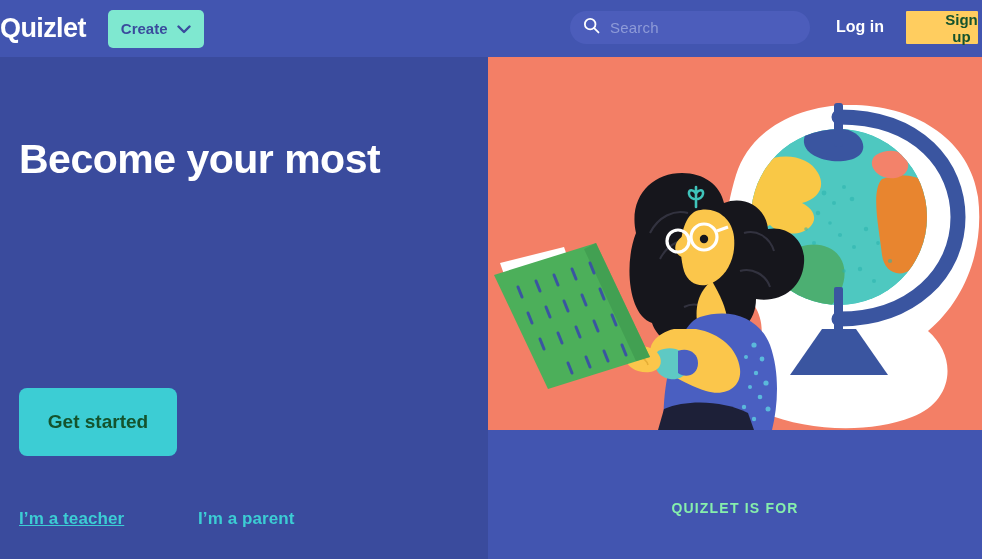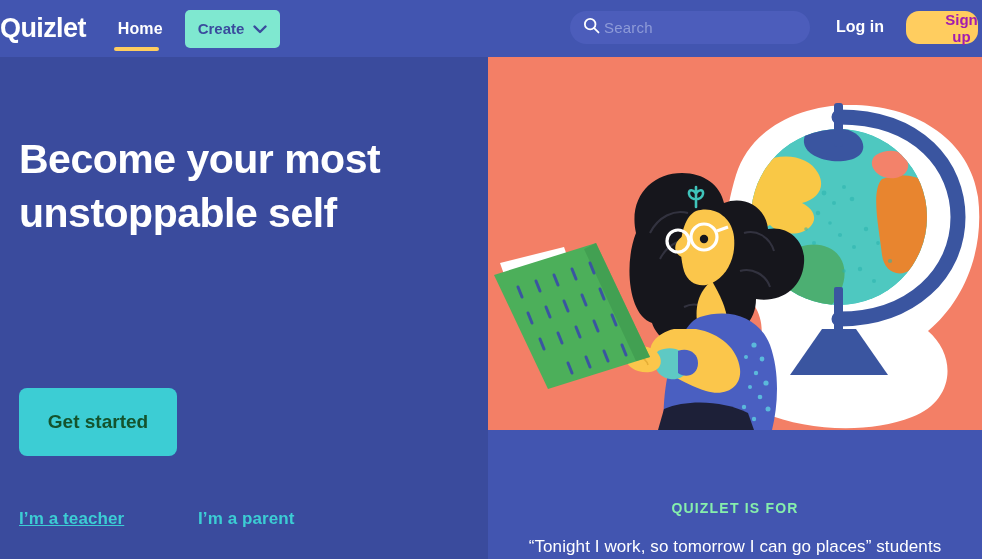--- a/index.html
+++ b/index.html
@@ -38,34 +38,34 @@
     background:#7fe8d0; border:none; border-radius:5px;
     color:#3a4b9d; font-size:15px; font-weight:bold;
     font-family:"Liberation Sans", sans-serif;
     display:flex; align-items:center; gap:9px; cursor:pointer;
   }
   .chev { display:block; }
 
   .search-box {
     position:absolute; left:570px; top:11px; width:240px; height:33px;
     background:#4c5dbb; border-radius:18px;
-    display:flex; align-items:center; padding-left:13px; gap:4px;
+    display:flex; align-items:center; padding-left:13px; gap:10px;
     cursor:text;
   }
   .search-text {
     color:#8e9bd8; font-size:15px; letter-spacing:0.2px;
   }
   .login-link {
     position:absolute; left:836px; top:18px;
     color:#ffffff; font-size:16px; font-weight:bold; cursor:pointer;
   }
   .signup-btn {
     position:absolute; left:906px; top:11px; width:72px; height:33px;
-    background:#ffcd5f; border:none; border-radius:13px;
-    color:#a21caf; font-size:15px; font-weight:bold;
+    background:#ffcd5f; border:none; border-radius:1px;
+    color:#14532d; font-size:15px; font-weight:bold;
     font-family:"Liberation Sans", sans-serif;
     cursor:pointer;
     padding-left:39px;
   }
 
   
   .hero-left {
     position:absolute; left:0; top:57px; width:488px; height:502px;
     background:#3a4b9d;
   }
@@ -115,24 +115,20 @@
 </style>
 </head>
 <body>
 
 <div class="page">
 
   <div class="header">
 
     <div class="logo">Quizlet</div>
 
-    <div class="nav-home-wrap">
-      <span class="nav-home">Home</span>
-      <span class="nav-home-underline"></span>
-    </div>
 
     <button class="create-btn">
       <span>Create</span>
       <span class="chev">
         <svg width="14" height="9" viewBox="0 0 14 9" fill="none" aria-hidden="true">
           <path d="M1.5 1.5 L7 7 L12.5 1.5" stroke="#3a4b9d" stroke-width="2.4" stroke-linecap="round" stroke-linejoin="round"></path>
         </svg>
       </span>
     </button>
 
@@ -148,21 +144,20 @@
 
     <div class="login-link">Log in</div>
 
     <button class="signup-btn">Sign up</button>
   </div>
 
   <div class="hero-left">
 
     <h1 class="hero-title">
       <span>Become your most</span><br>
-      <span>unstoppable self</span>
     </h1>
 
 
     <button class="get-started">Get started</button>
 
     <a class="role-link role-teacher">I’m a teacher</a>
     <a class="role-link role-parent">I’m a parent</a>
   </div>
 
   <div class="illus">
@@ -362,16 +357,15 @@
           </g>
         </g>
 
         <path d="M176 352 C 200 342, 236 344, 260 356 L 266 373 L 170 373 Z" fill="#1d2038"></path>
       </g>
     </svg>
   </div>
 
   <div class="quote-panel">
     <div class="quote-kicker">QUIZLET IS FOR</div>
-    <div class="quote-text">“Tonight I work, so tomorrow I can go places” students</div>
   </div>
 
 </div>
 
 </body></html>

